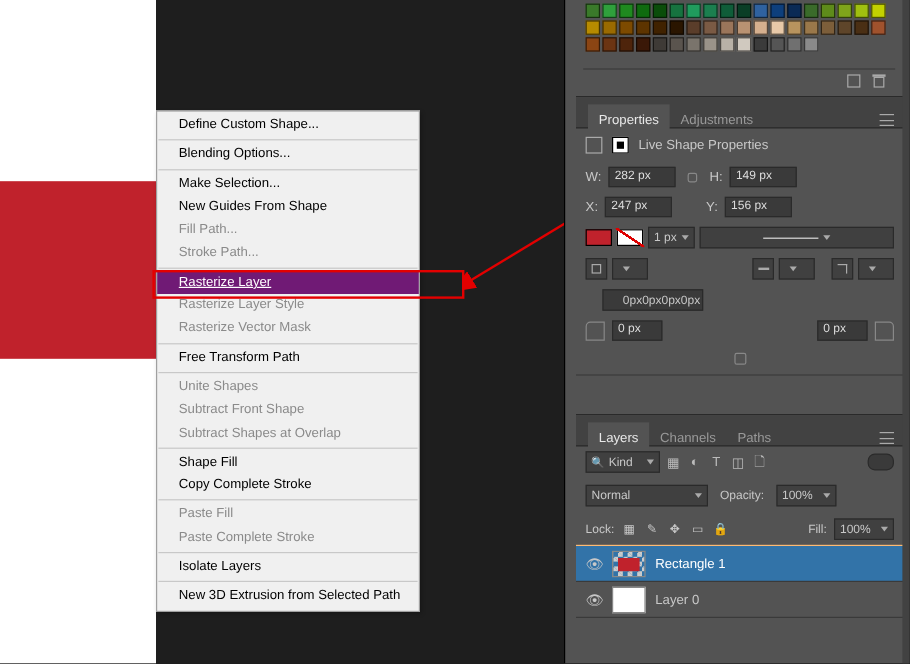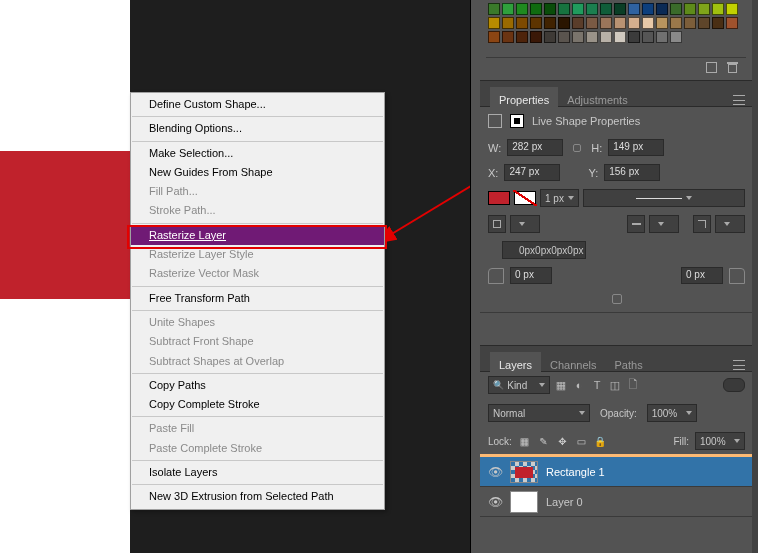--- a/index.html
+++ b/index.html
@@ -4,21 +4,21 @@
 <style>
   * { box-sizing: border-box; margin: 0; padding: 0; font-family: Tahoma, Arial, sans-serif; user-select: none; }
   html, body { width: 758px; height: 553px; overflow: hidden; }
   body { background: #1e1e1e; position: relative; }
 
   .left-area { position: absolute; left: 0; top: 0; width: 130px; height: 553px; background: #fff; }
   .shape-rect { position: absolute; left: 0; top: 151px; width: 130px; height: 148px; background: #c0222c; }
   .canvas-dark { position: absolute; left: 130px; top: 0; width: 320px; height: 553px; background: #1e1e1e; }
 
   .ctx-menu {
-    position: absolute; left: 130px; top: 92px; width: 255px;
+    position: absolute; left: 130px; top: 92px; width: 220px;
     background: #f0f0f0; border: 1px solid #a0a0a0;
     font-size: 11px; color: #000;
     box-shadow: 2px 2px 4px rgba(0,0,0,.3);
     padding: 2px 0;
   }
   .ctx-item { padding: 2px 18px 3px 18px; line-height: 1.3; cursor: default; white-space: nowrap; }
   .ctx-item.disabled { color: #8a8a8a; }
   .ctx-item.highlight { background: #701a75; color: #fff; text-decoration: underline; }
   .ctx-sep { height: 1px; margin: 2px 1px; background: #c8c8c8; }
   .ctx-highlight-box {
@@ -73,21 +73,21 @@
   .corner-row .cico { width:16px; height:16px; border:1px solid #888; border-top-left-radius:4px; }
   .corner-row .cico.r2 { transform: scaleX(-1); }
   .link-row { display:flex; justify-content:center; margin-top:2px; }
   .props-footer { border-top:1px solid #3a3a3a; height:4px; }
 
   .layers-panel { position:absolute; left:9px; top:345px; width:273px; }
   .blend-row { display:flex; align-items:center; gap:10px; padding:6px 8px; font-size:10px; }
   .wide-dd { flex: 0 0 102px; }
   .filter-row { display:flex; align-items:center; gap:4px; padding:4px 8px; }
   .filter-row .mini-ic { width:14px; height:14px; display:flex; align-items:center; justify-content:center; color:#bbb; font-size:11px; }
-  .lock-row { display:flex; align-items:center; gap:6px; padding:4px 8px; font-size:10px; border-bottom:3px solid #fdba74;}
+  .lock-row { display:flex; align-items:center; gap:6px; padding:4px 8px; font-size:10px; border-bottom:1px solid #fdba74;}
   .lock-row .li { width:13px; height:13px; display:flex; align-items:center; justify-content:center; border-radius:2px; }
   .layers-list { }
   .layer-item { display:flex; align-items:center; height:30px; padding:0 8px; gap:8px; border-bottom:1px solid #3a3a3a;}
   .layer-item.sel { background:#3273a8; color:#fff; }
   .eye { width:14px; text-align:center; color:#c8c8c8; font-size:12px; }
   .thumb { width:28px; height:22px; border:1px solid #888; background:#fff; position:relative; }
   .thumb-checker { background:
     linear-gradient(45deg,#ccc 25%,transparent 25%,transparent 75%,#ccc 75%),
     linear-gradient(45deg,#ccc 25%,transparent 25%,transparent 75%,#ccc 75%);
     background-size:8px 8px; background-position:0 0,4px 4px; }
@@ -115,21 +115,21 @@
     <div class="ctx-item highlight">Rasterize Layer</div>
     <div class="ctx-item disabled">Rasterize Layer Style</div>
     <div class="ctx-item disabled">Rasterize Vector Mask</div>
     <div class="ctx-sep"></div>
     <div class="ctx-item">Free Transform Path</div>
     <div class="ctx-sep"></div>
     <div class="ctx-item disabled">Unite Shapes</div>
     <div class="ctx-item disabled">Subtract Front Shape</div>
     <div class="ctx-item disabled">Subtract Shapes at Overlap</div>
     <div class="ctx-sep"></div>
-    <div class="ctx-item">Copy Paths</div>
+    <div class="ctx-item">Shape Fill</div>
     <div class="ctx-item">Copy Complete Stroke</div>
     <div class="ctx-sep"></div>
     <div class="ctx-item disabled">Paste Fill</div>
     <div class="ctx-item disabled">Paste Complete Stroke</div>
     <div class="ctx-sep"></div>
     <div class="ctx-item">Isolate Layers</div>
     <div class="ctx-sep"></div>
     <div class="ctx-item">New 3D Extrusion from Selected Path</div>
   </div>
 <div class="ctx-highlight-box"></div>

